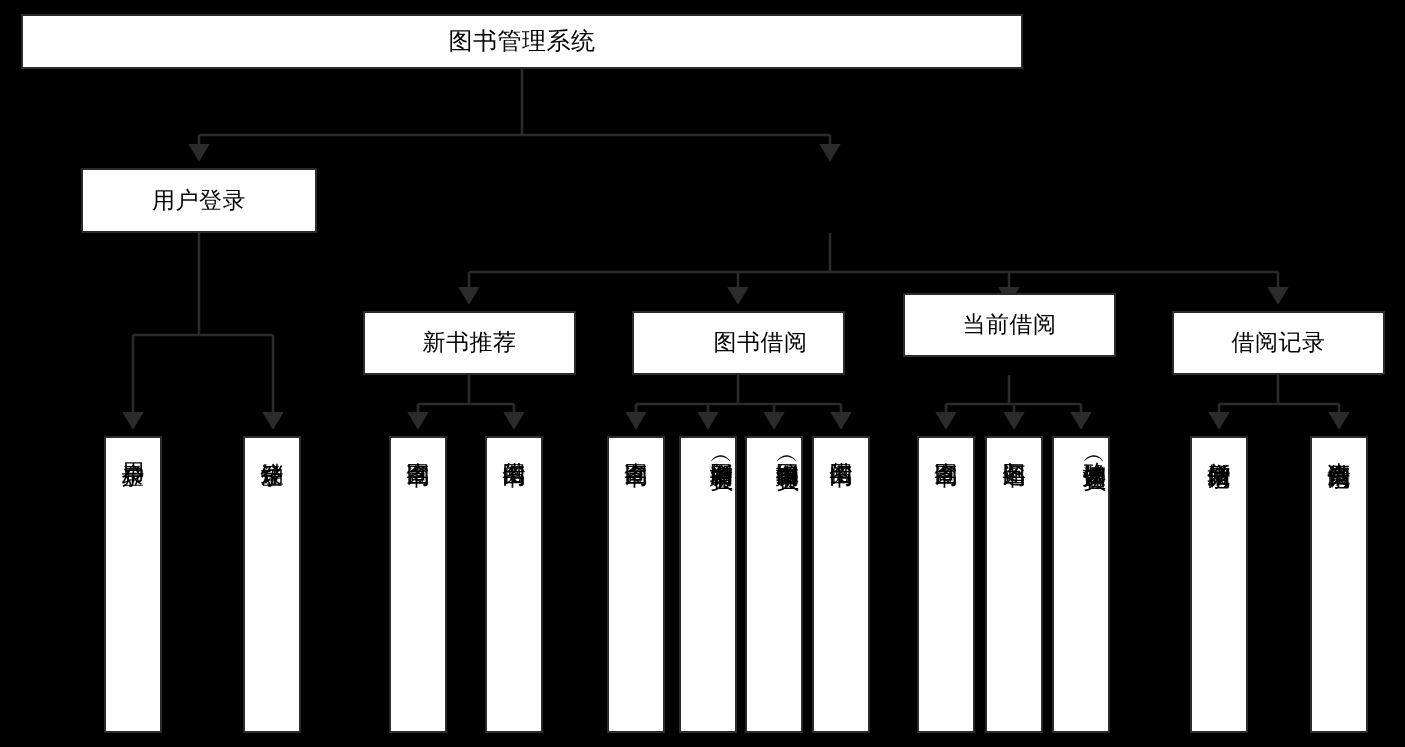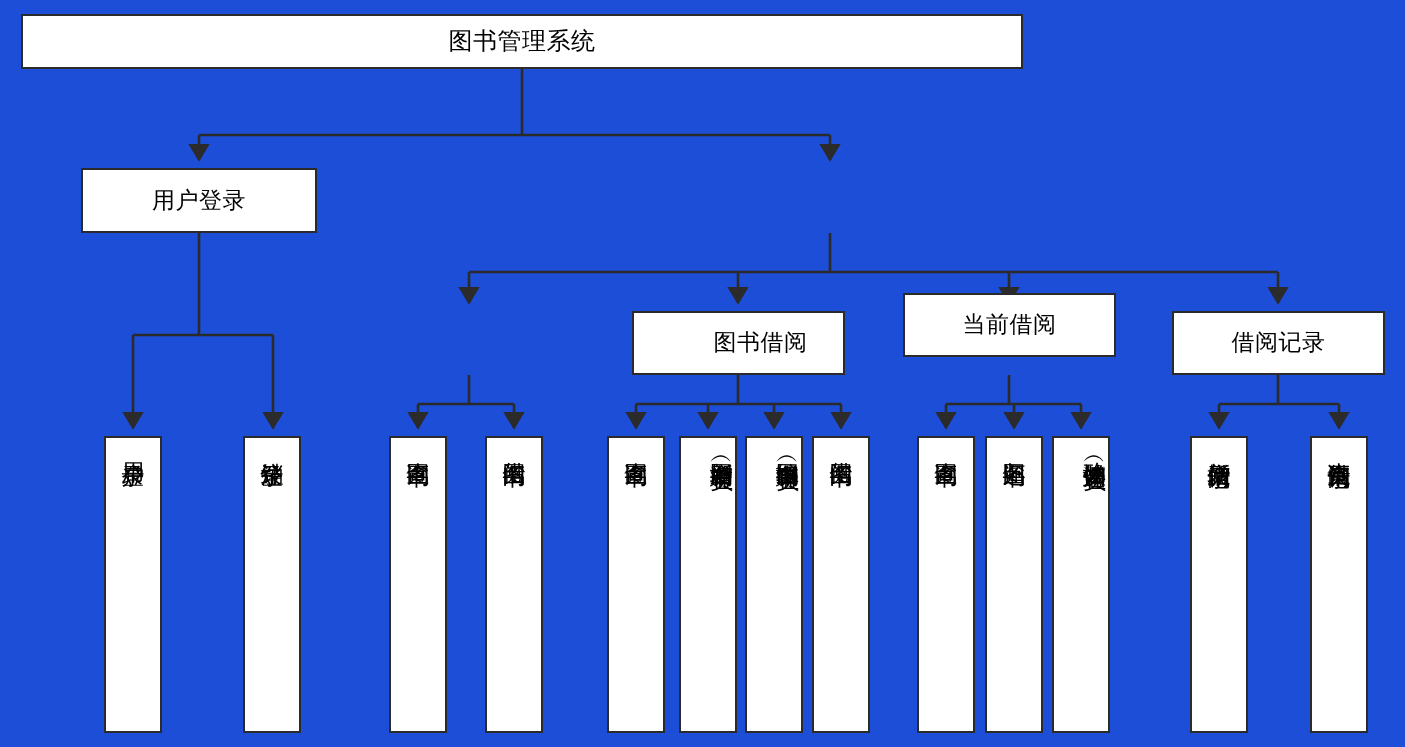--- a/index.html
+++ b/index.html
@@ -7,21 +7,21 @@
     padding: 0;
     background: #ffffff;
   }
   body {
     font-family: "Liberation Sans", "DejaVu Sans", sans-serif;
   }
   #canvas {
     position: relative;
     width: 1405px;
     height: 747px;
-    background: #1d4ed8;
+    background: #000000;
     overflow: hidden;
   }
   #wires {
     position: absolute;
     left: 0;
     top: 0;
     width: 1405px;
     height: 747px;
     pointer-events: none;
   }
@@ -117,20 +117,21 @@
       <path d="M 1219 404 L 1339 404"></path>
       <path d="M 1219 404 L 1219 428" marker-end="url(#arrow)"></path>
       <path d="M 1339 404 L 1339 428" marker-end="url(#arrow)"></path>
     </g>
   </svg>
 
   <div class="node horizontal root" id="node-root" style="left: 21px; top: 14px; width: 1002px; height: 55px;">图书管理系统</div>
 
   <div class="node horizontal" id="node-user-login" style="left: 81px; top: 168px; width: 236px; height: 65px;">用户登录</div>
 
+  <div class="node horizontal" id="node-new-book-recommend" style="left: 363px; top: 311px; width: 213px; height: 64px;">新书推荐</div>
   <div class="node horizontal" id="node-book-borrow" style="left: 632px; top: 311px; width: 213px; height: 64px; padding-left: 44px;">图书借阅</div>
   <div class="node horizontal" id="node-current-borrow" style="left: 903px; top: 293px; width: 213px; height: 64px;">当前借阅</div>
   <div class="node horizontal" id="node-borrow-record" style="left: 1172px; top: 311px; width: 213px; height: 64px;">借阅记录</div>
 
   <div class="node vertical centered" id="leaf-0" style="left: 104px; top: 436px; width: 58px; height: 297px;">用户登录</div>
   <div class="node vertical centered" id="leaf-1" style="left: 243px; top: 436px; width: 58px; height: 297px;">注销登录</div>
   <div class="node vertical centered" id="leaf-2" style="left: 389px; top: 436px; width: 58px; height: 297px;">查询图书</div>
   <div class="node vertical centered" id="leaf-3" style="left: 485px; top: 436px; width: 58px; height: 297px;">借阅图书</div>
   <div class="node vertical centered" id="leaf-4" style="left: 607px; top: 436px; width: 58px; height: 297px;">查询图书</div>
   <div class="node vertical" id="leaf-5" style="left: 679px; top: 436px; width: 58px; height: 297px;">新增图书（管理员）</div>

